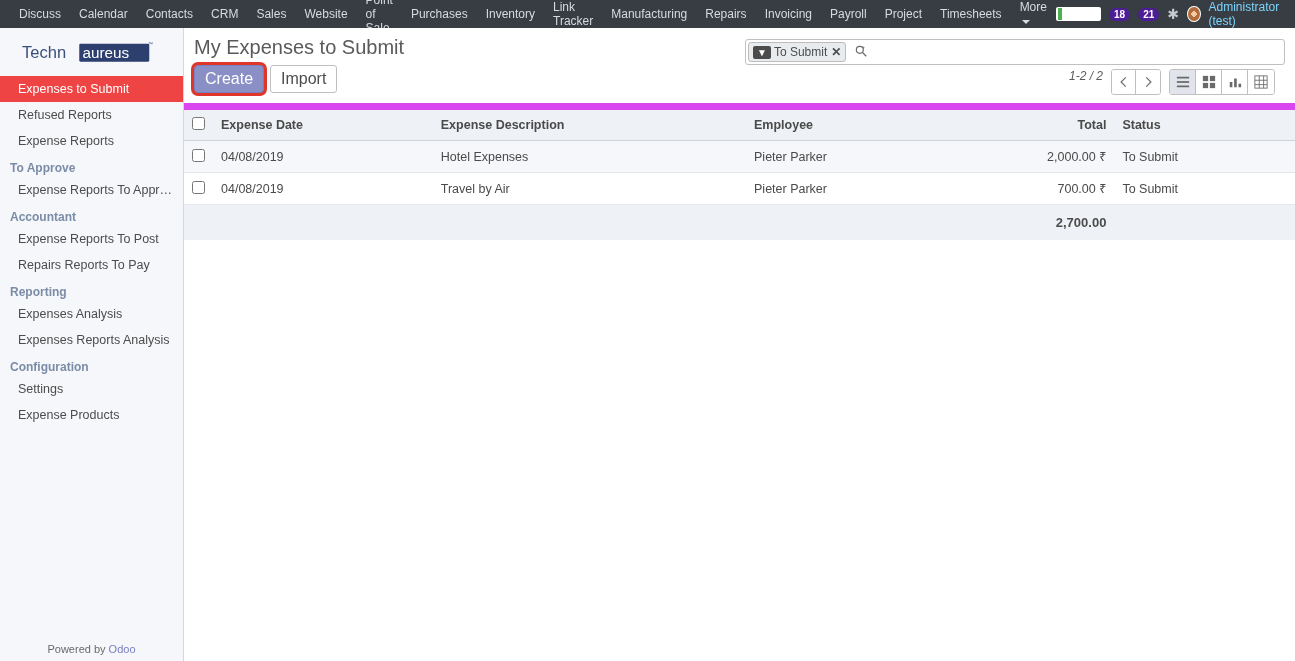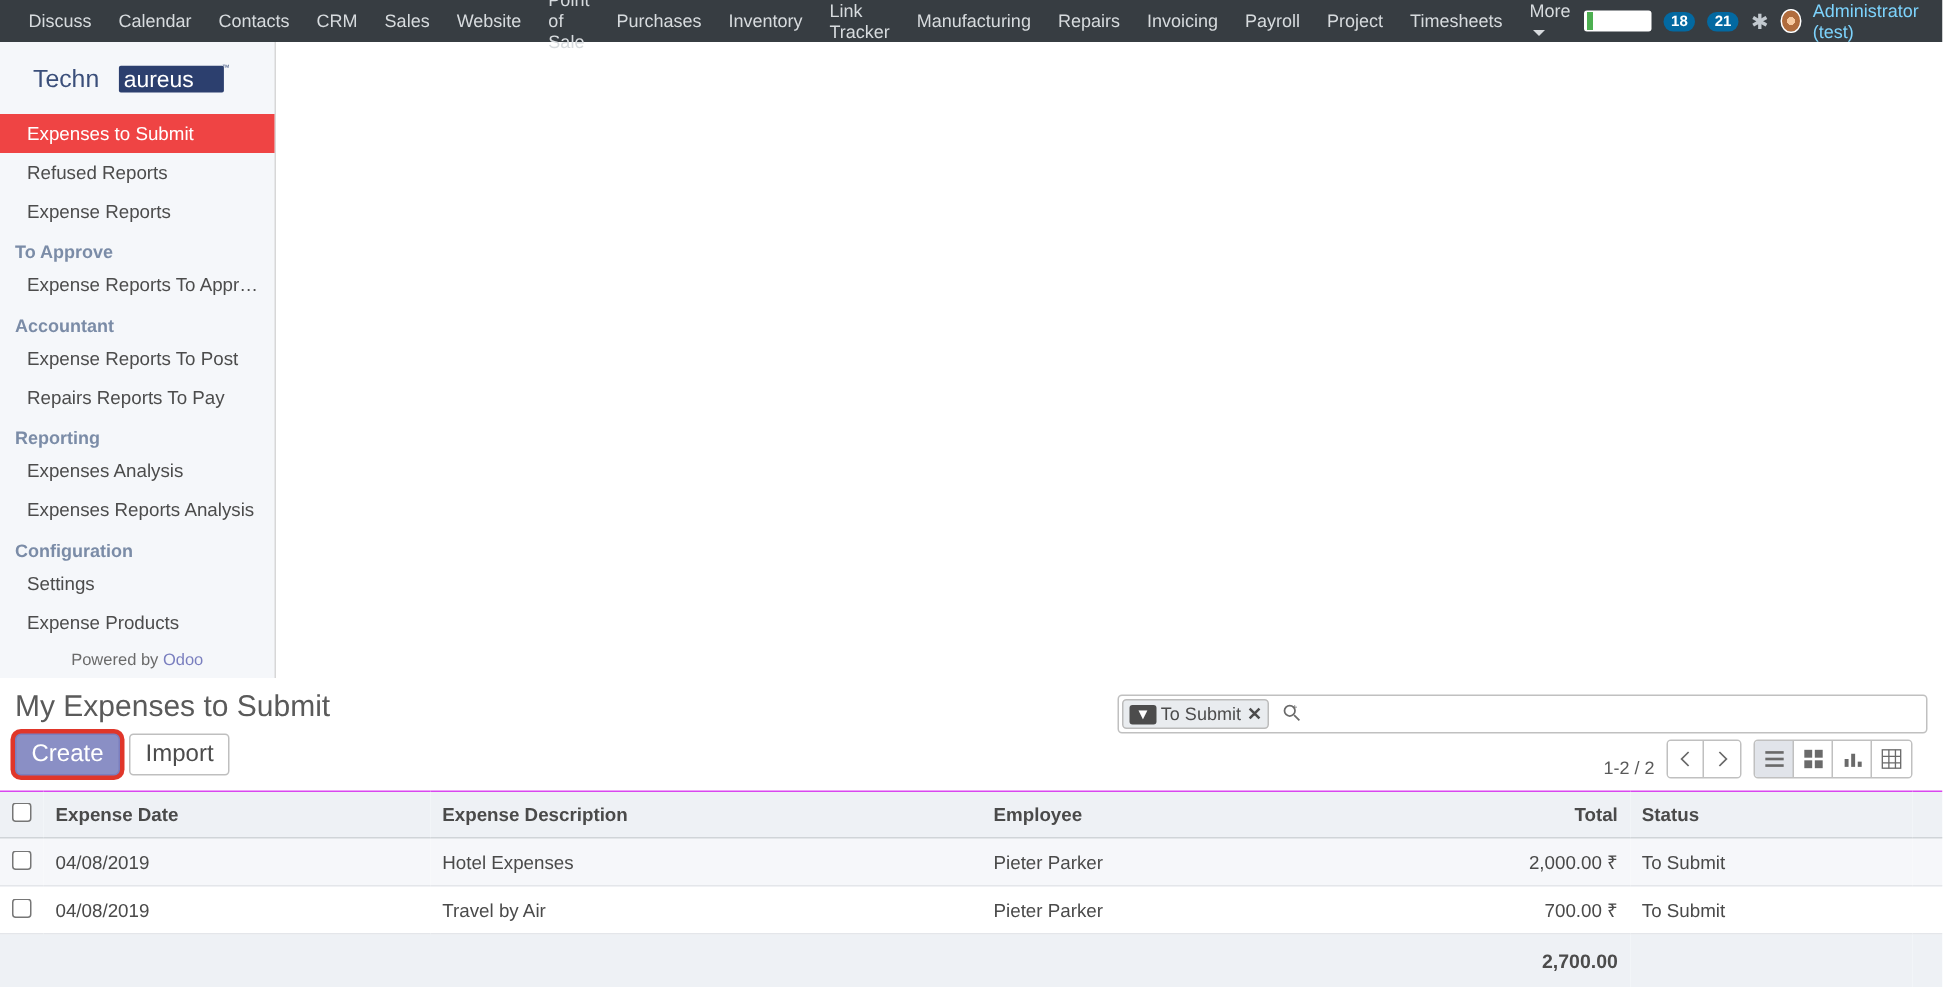--- a/index.html
+++ b/index.html
@@ -3,25 +3,25 @@
 <meta charset="utf-8">
 <style>
 * { margin:0; padding:0; box-sizing:border-box; font-family:"Helvetica Neue",Arial,sans-serif; }
 body { font-size:13px; color:#4c4c4c; background:#fff; }
 .navbar { background:#373d42; color:#dee2e6; height:28px; display:flex; align-items:center; padding:0 10px; font-size:12px; }
 .navbar .nav-item { padding:0 9px; cursor:pointer; color:#d7dbde; }
 .navbar .caret { display:inline-block; margin-left:2px; width:0; height:0; border-left:4px solid transparent; border-right:4px solid transparent; border-top:4px solid #d7dbde; vertical-align:middle; }
 .navbar-right { margin-left:auto; display:flex; align-items:center; gap:8px; }
 .navbar-right .search-box { width:55px; height:14px; background:#fff; border-radius:2px; position:relative; }
 .navbar-right .search-box::before { content:""; position:absolute; left:2px; top:1px; width:4px; height:12px; background:#4caf50; }
-.navbar-right .badge { background:#0369a1; color:#fff; border-radius:8px; padding:1px 5px; font-size:10px; font-weight:bold; }
+.navbar-right .badge { background:#4c1d95; color:#fff; border-radius:8px; padding:1px 5px; font-size:10px; font-weight:bold; }
 .navbar-right .icon { color:#c2c9cf; font-size:14px; cursor:pointer; }
 .navbar-right .avatar { width:16px; height:16px; border-radius:50%; background:radial-gradient(circle at center, #f6c9a0 30%, #b06c3d 31%); border:1px solid #fff; }
 .navbar-right .username { color:#7dd3fc; cursor:pointer; }
-.layout { display:flex; height:calc(100vh - 28px);flex-direction:column; }
+.layout { display:flex; height:calc(100vh - 28px); }
 .sidebar { width:184px; background:#f5f7fa; border-right:1px solid #d7d7d7; display:flex; flex-direction:column; }
 .logo { padding:12px 14px 8px; text-align:center; }
 .logo-img { width:140px; height:auto; }
 .side-section-title { color:#7b8ca7; font-weight:bold; font-size:12px; padding:7px 10px 2px; cursor:default; }
 .side-item { padding:4px 10px 4px 18px; font-size:12.5px; color:#4c4c4c; cursor:pointer; line-height:18px; overflow:hidden; text-overflow:ellipsis; white-space:nowrap; }
 .side-item.active { background:#ef4444; color:#fff; }
 .sidebar .spacer { flex:1; }
 .powered { text-align:center; font-size:11px; color:#6a6a6a; padding:6px 0; }
 .powered a { color:#7a7fbf; text-decoration:none; }
 .main { flex:1; display:flex; flex-direction:column; background:#fff; }
@@ -31,31 +31,31 @@
 .btn-row { display:flex; gap:6px; }
 .btn { border:1px solid #bfbfbf; background:#fff; color:#4c4c4c; padding:4px 10px; font-size:16px; border-radius:3px; cursor:pointer; }
 .btn.primary { background:#8a8fc5; color:#fff; border:1px solid #7a7fbf; }
 .btn.highlight-box { box-shadow:0 0 0 3px #e0362a; border-radius:4px; }
 .search-wrap { display:flex; align-items:center; border:1px solid #c0c0c0; border-radius:3px; height:26px; width:540px; margin-top:3px; }
 .filter-chip { display:flex; align-items:center; background:#e9ecef; border:1px solid #bcbcbc; border-radius:3px; margin:2px; padding:0 4px; height:20px; font-size:12px; }
 .filter-chip .filter-ico { background:#4c4c4c; color:#fff; padding:1px 4px; border-radius:2px; margin-right:3px; font-size:10px; }
 .filter-chip .close-x { margin-left:4px; font-weight:bold; cursor:pointer; }
 .search-input { flex:1; border:none; outline:none; padding:0 6px; font-size:13px; background:transparent; }
 .search-mag { padding:0 6px; cursor:pointer; color:#6a6a6a; }
-.controls-row { display:flex; justify-content:flex-end; align-items:flex-end; padding:4px 10px 8px; gap:8px; }
+.controls-row { display:flex; justify-content:flex-end; align-items:flex-start; padding:4px 10px 8px; gap:8px;font-style:italic; }
 .pager { font-size:12px; color:#5a5a5a; }
 .pager-btns { display:flex; border:1px solid #c0c0c0; border-radius:3px; overflow:hidden; }
 .pager-btns .pb { width:24px; height:24px; display:flex; align-items:center; justify-content:center; cursor:pointer; background:#fff; border-right:1px solid #c0c0c0; color:#6a6a6a; font-size:12px; }
 .pager-btns .pb:last-child { border-right:none; }
 .view-switch { display:flex; border:1px solid #c0c0c0; border-radius:3px; overflow:hidden; }
 .view-switch .vs { width:26px; height:24px; display:flex; align-items:center; justify-content:center; cursor:pointer; background:#fff; border-right:1px solid #c0c0c0; }
 .view-switch .vs:last-child { border-right:none; }
 .view-switch .vs.active { background:#e1e4ea; }
 .table { width:100%; border-collapse:collapse; }
-.table thead th { background:#eef1f5; border-top:1px solid #d946ef; border-bottom:1px solid #d0d4d8; text-align:left; padding:7px 8px; font-weight:bold; font-size:12.5px; color:#4a4a4a; }
+.table thead th { background:#eef1f5; border-top:7px solid #d946ef; border-bottom:1px solid #d0d4d8; text-align:left; padding:7px 8px; font-weight:bold; font-size:12.5px; color:#4a4a4a; }
 .table tbody td { padding:7px 8px; border-bottom:1px solid #e4e6ea; font-size:12.5px; color:#4a4a4a; background:#fff; }
 .table tbody tr:nth-child(odd) td { background:#f6f7fa; }
 .table .num { text-align:right; }
 .table .chk { width:28px; text-align:center; }
 .table tfoot td { padding:10px 8px; font-weight:bold; font-size:13px; background:#eef1f5; border-top:1px solid #d0d4d8; }
 .table th.extra, .table td.extra { width:20px; }
 .ico-svg { width:14px; height:14px; fill:#6a6a6a; }
 </style>
 </head>
 <body>

